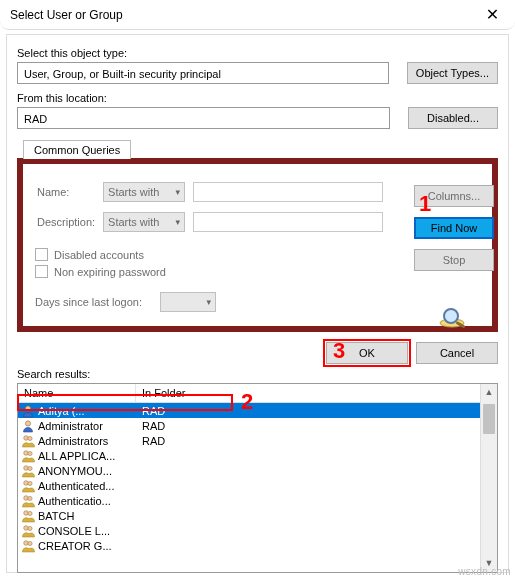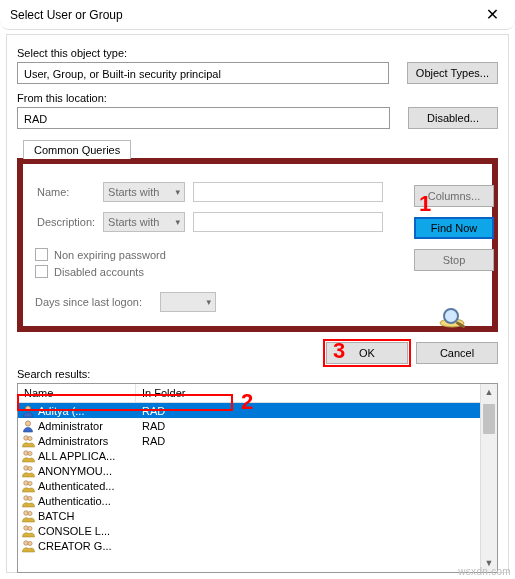--- a/index.html
+++ b/index.html
@@ -187,25 +187,25 @@
             </td>
             <td>
                   <div class="tinput"></div>
                 </td>
           </tr>
         </tbody>
           </table>
         <div style="height:6px"></div>
         <div class="cb">
           <span class="cbsq"></span>
-          <span>Non expiring password</span>
+          <span>Disabled accounts</span>
         </div>
         <div class="cb">
           <span class="cbsq"></span>
-          <span>Disabled accounts</span>
+          <span>Non expiring password</span>
         </div>
         <div style="height:10px"></div>
         <div class="row" style="margin-bottom:0;">
           <span style="color:#6d6d6d;">Days since last logon:</span>
           <div class="dd" style="width:56px;">
             <span></span>
             <span class="caret">▾</span>
           </div>
         </div>
       </div>

